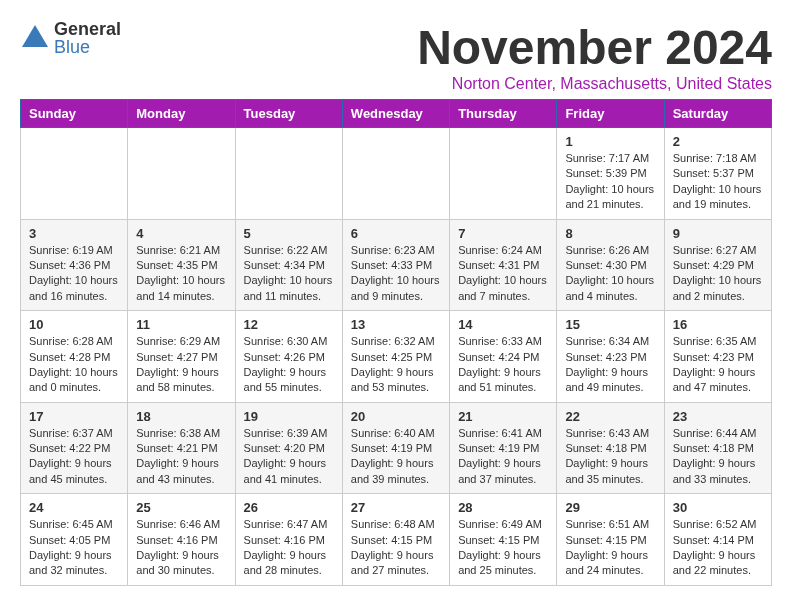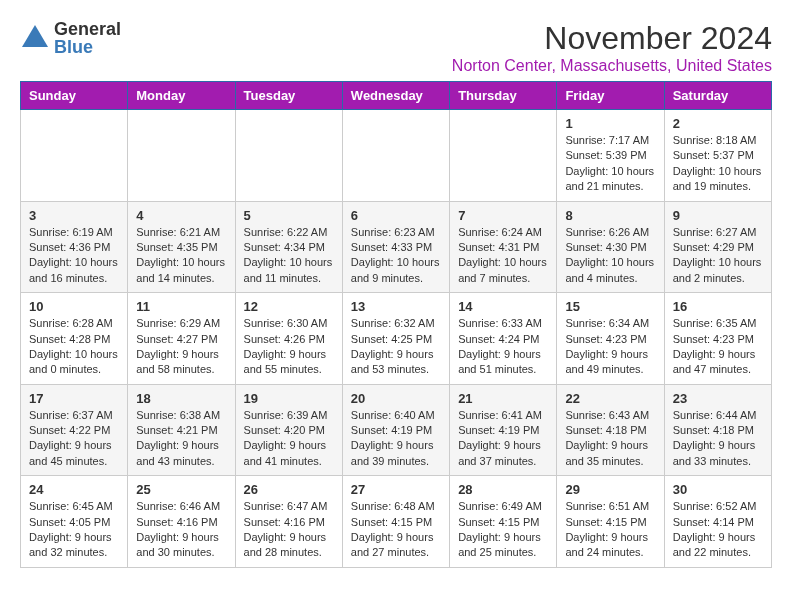--- a/index.html
+++ b/index.html
@@ -26,33 +26,33 @@
       flex-direction: column;
       line-height: 1;
     }
     .logo-general {
       font-size: 18px;
       font-weight: bold;
       color: #333;
     }
     .logo-blue {
       font-size: 18px;
-      font-weight: bold;
+      font-weight: normal;
       color: #3a7ab8;
     }
     .logo-icon {
       width: 30px;
       height: 30px;
     }
     .title-area {
       text-align: right;
     }
     .month-title {
-      font-size: 32px;
-      font-weight: normal;
+      font-size: 48px;
+      font-weight: bold;
       color: #333;
     }
     .location-title {
       font-size: 16px;
       color: #a21caf;
     }
     .calendar {
       width: 100%;
       border-collapse: collapse;
       border: 1px solid #ccc;
@@ -138,21 +138,21 @@
         <td class="empty-cell"></td>
         <td class="empty-cell"></td>
         <td>
           <span class="day-number">1</span>
           <div class="day-info">Sunrise: 7:17 AM
 Sunset: 5:39 PM
 Daylight: 10 hours and 21 minutes.</div>
         </td>
         <td>
           <span class="day-number">2</span>
-          <div class="day-info">Sunrise: 8:18 AM
+          <div class="day-info">Sunrise: 7:18 AM
 Sunset: 5:37 PM
 Daylight: 10 hours and 19 minutes.</div>
         </td>
       </tr>
       <tr>
         <td>
           <span class="day-number">3</span>
           <div class="day-info">Sunrise: 6:19 AM
 Sunset: 4:36 PM
 Daylight: 10 hours and 16 minutes.</div>

